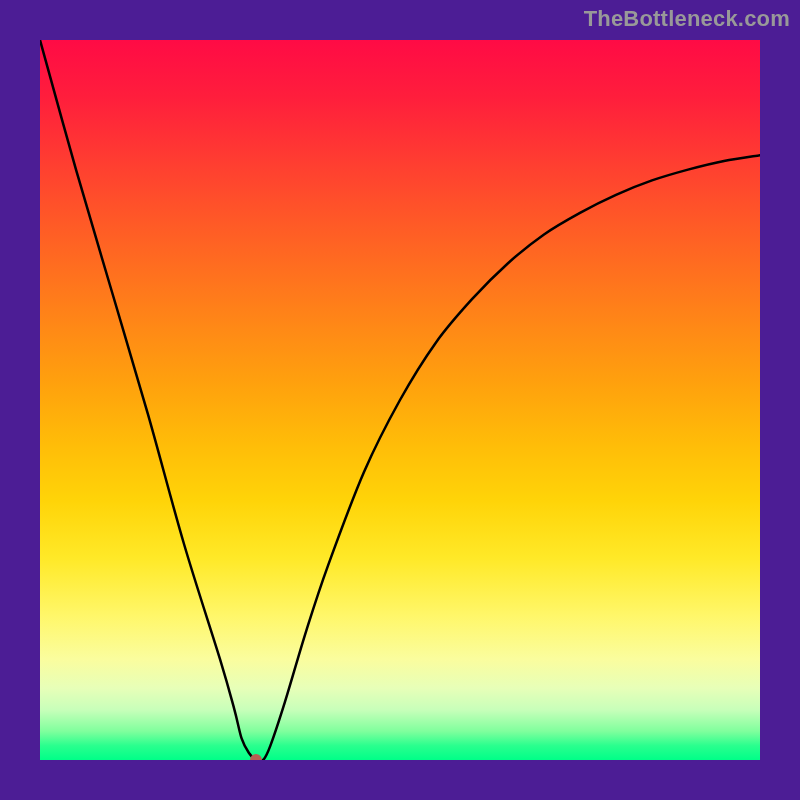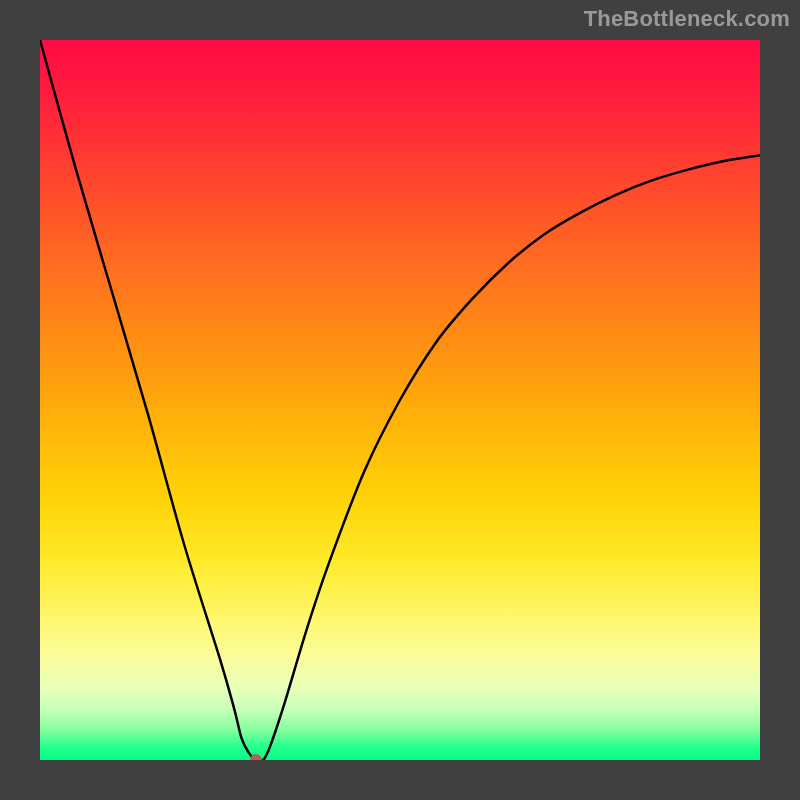--- a/index.html
+++ b/index.html
@@ -7,21 +7,21 @@
     padding: 0;
     width: 800px;
     height: 800px;
     background: #000;
     overflow: hidden;
   }
   .outer {
     position: relative;
     width: 800px;
     height: 800px;
-    background: #404040;
+    background: #4c1d95;
   }
   .plot {
     position: absolute;
     left: 40px;
     top: 40px;
     width: 720px;
     height: 720px;
     background: linear-gradient(to bottom,
       #ff0b45 0%,
       #ff1e3c 8%,

